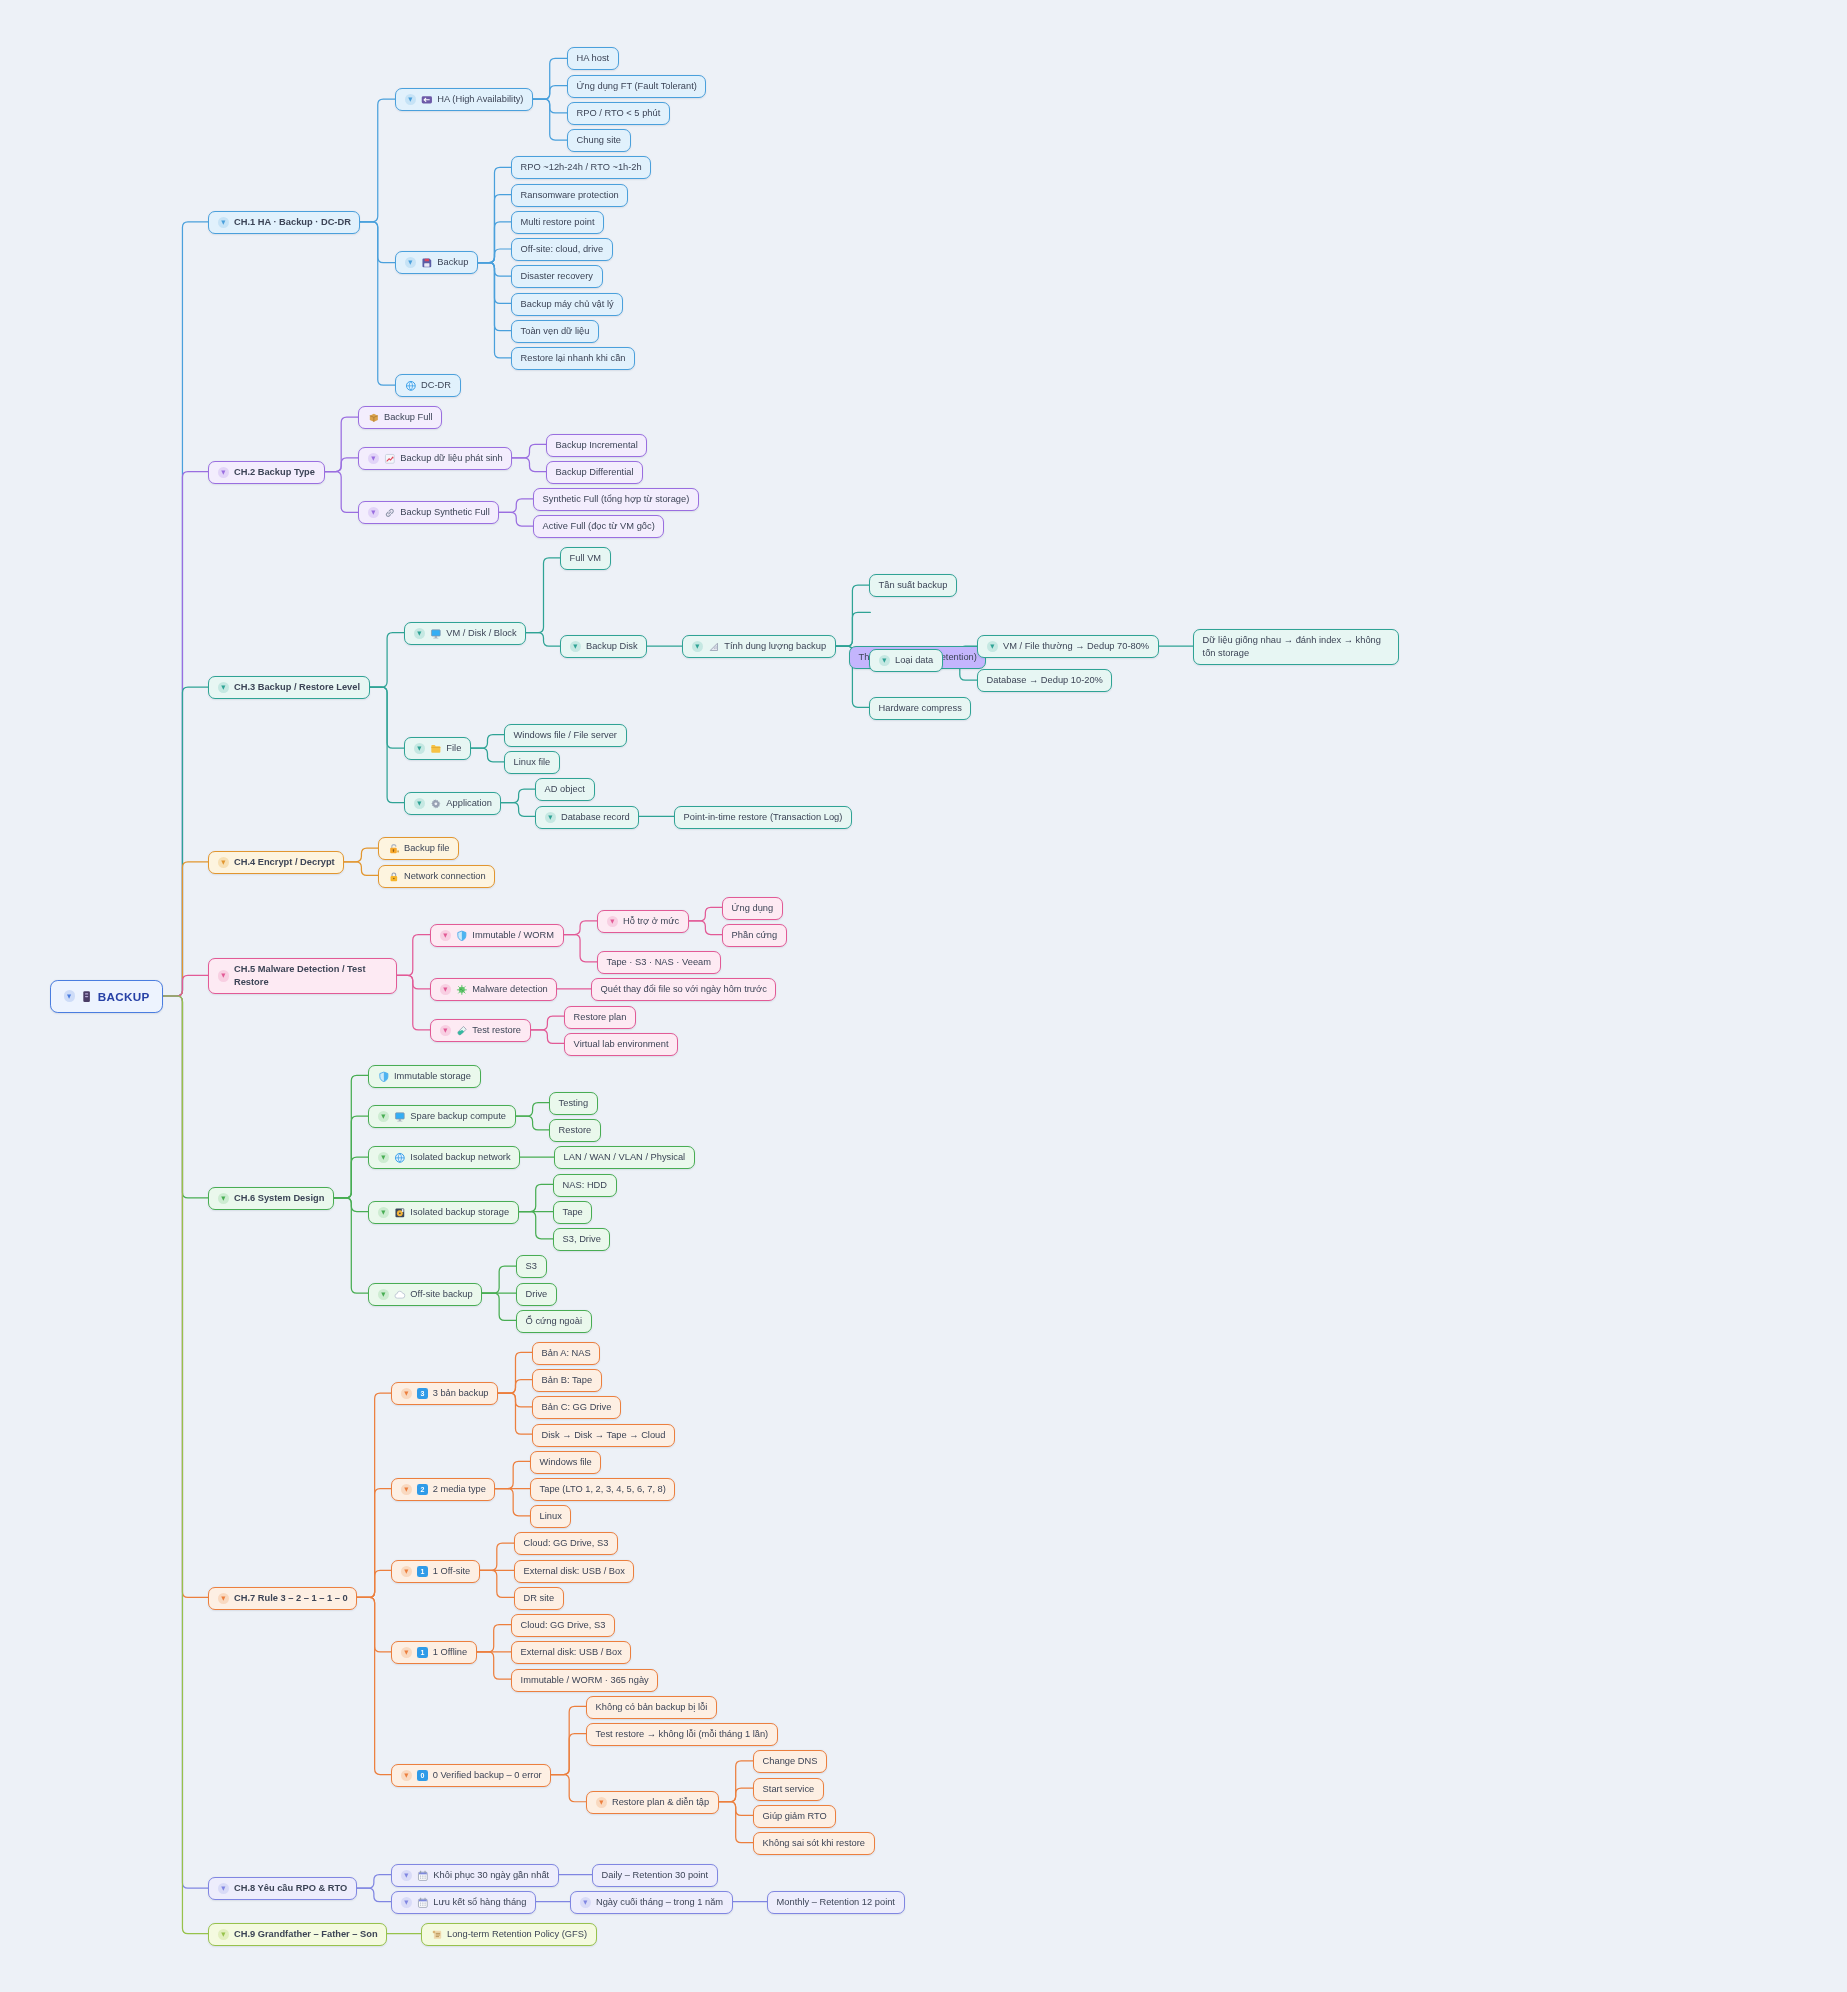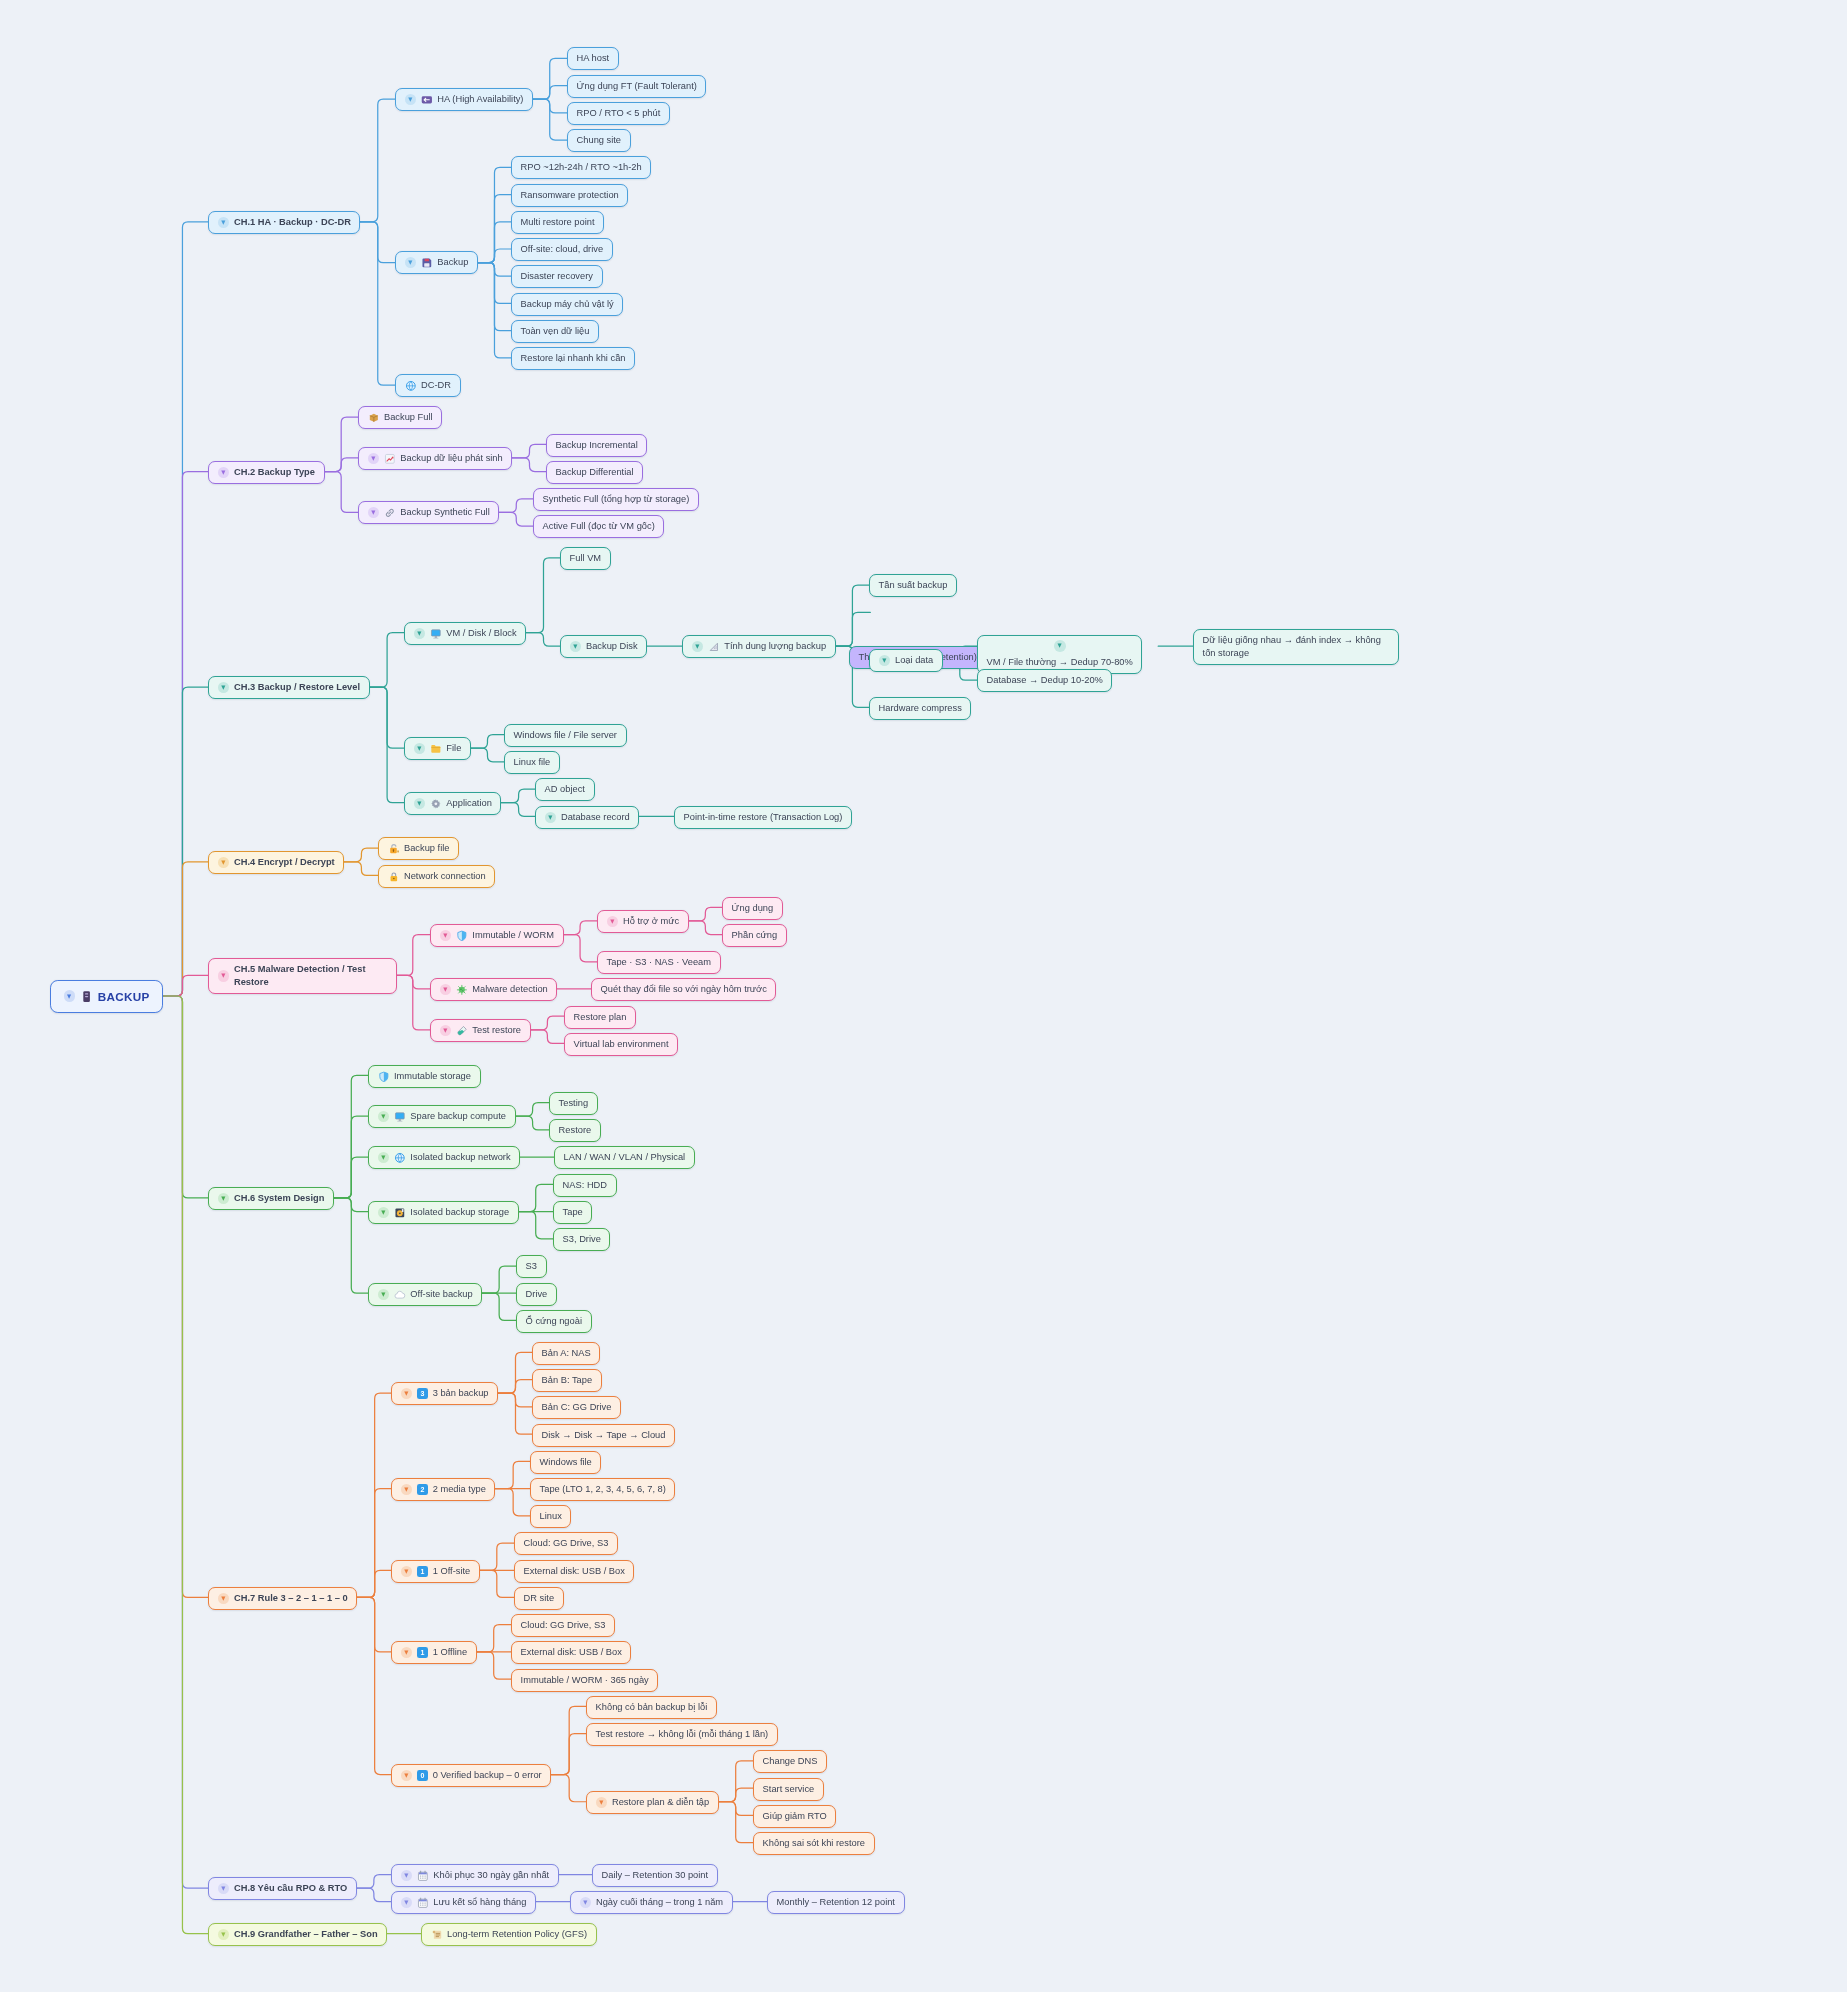--- a/index.html
+++ b/index.html
@@ -305,21 +305,21 @@
     <div class="node" style="border-color: rgb(47, 163, 149); background: rgb(231, 246, 243); color: rgb(60, 68, 86); left: 869px; top: 574px;">
       <span class="lbl">Tần suất backup</span>
     </div>
     <div class="node" style="border-color: rgb(47, 163, 149); background: #c4b5fd; color: rgb(60, 68, 86); left: 849px; top: 602px; margin-top: 44px;">
       <span class="lbl">Thời gian lưu trữ (Retention)</span>
     </div>
     <div class="node" style="border-color: rgb(47, 163, 149); background: rgb(231, 246, 243); color: rgb(60, 68, 86); left: 869px; top: 649px;">
       <span class="xp" style="background: rgb(197, 232, 226); color: rgb(47, 163, 149);">▼</span>
       <span class="lbl">Loại data</span>
     </div>
-    <div class="node" style="border-color: rgb(47, 163, 149); background: rgb(231, 246, 243); color: rgb(60, 68, 86); left: 977px; top: 635px; flex-direction: column;">
+    <div class="node" style="border-color: rgb(47, 163, 149); background: rgb(231, 246, 243); color: rgb(60, 68, 86); left: 977px; top: 635px;">
       <span class="xp" style="background: rgb(197, 232, 226); color: rgb(47, 163, 149);">▼</span>
       <span class="lbl">VM / File thường → Dedup 70-80%</span>
     </div>
     <div class="node wrap" style="border-color: rgb(47, 163, 149); background: rgb(231, 246, 243); color: rgb(60, 68, 86); left: 1193px; top: 629px;">
       <span class="lbl">Dữ liệu giống nhau → đánh index → không tốn storage</span>
     </div>
     <div class="node" style="border-color: rgb(47, 163, 149); background: rgb(231, 246, 243); color: rgb(60, 68, 86); left: 977px; top: 669px;">
       <span class="lbl">Database → Dedup 10-20%</span>
     </div>
     <div class="node" style="border-color: rgb(47, 163, 149); background: rgb(231, 246, 243); color: rgb(60, 68, 86); left: 869px; top: 697px;">

